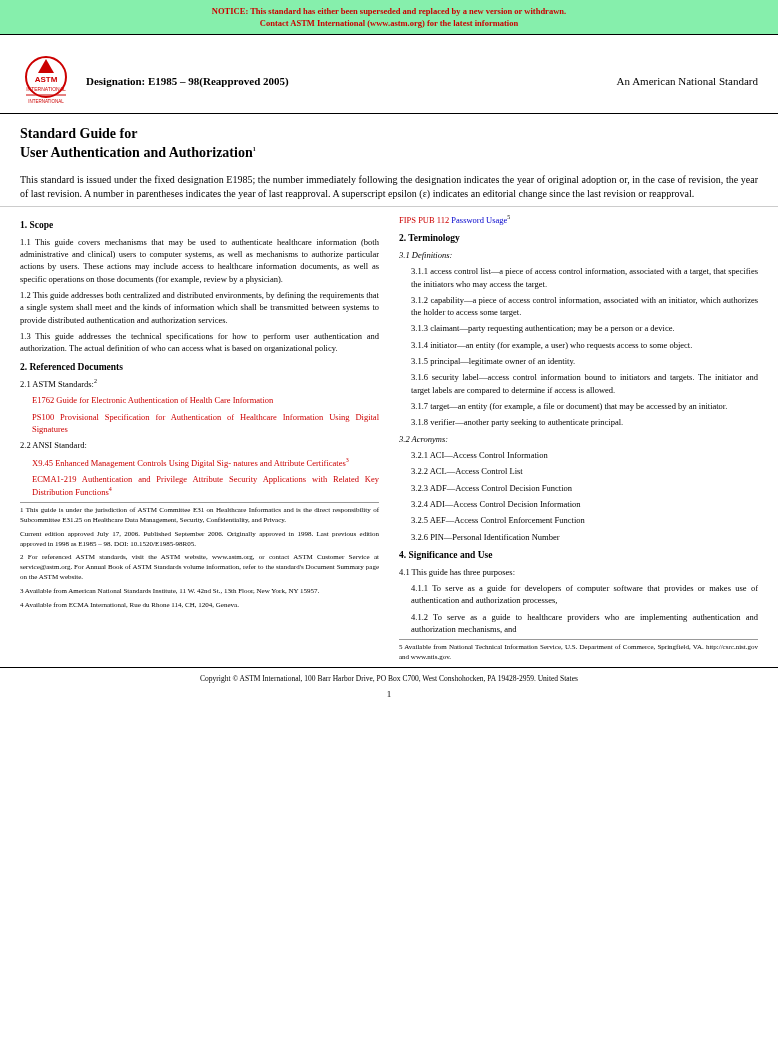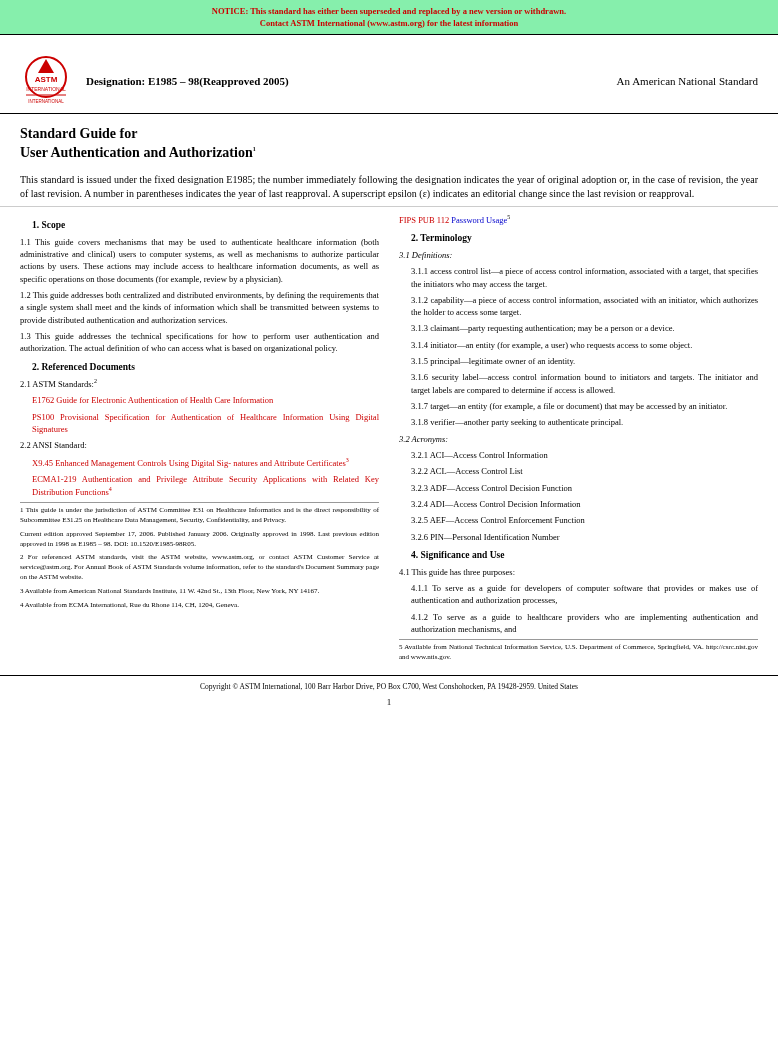--- a/index.html
+++ b/index.html
@@ -71,21 +71,21 @@
       width: 50%;
       padding-left: 10px;
       border-left: none;
       font-size: 8.5px;
       line-height: 1.45;
       text-align: justify;
     }
     .section-title {
       font-size: 9.5px;
       font-weight: bold;
-      margin: 6px 12px 3px;
+      margin: 6px 0 3px;
     }
     p {
       margin-bottom: 4px;
     }
     .red-link {
       color: #c00;
       text-decoration: none;
     }
     sup {
       font-size: 6px;
@@ -95,21 +95,21 @@
       margin-top: 4px;
       padding-top: 3px;
       font-size: 7px;
       line-height: 1.4;
     }
     .footer-bar {
       text-align: center;
       font-size: 7.5px;
       padding: 6px 20px 4px;
       border-top: 1px solid #000;
-      margin-top: 8px;
+      margin-top: 0;
     }
     .page-num {
       text-align: center;
       font-size: 9px;
       margin-top: 2px;
     }
     .indent1 { margin-left: 12px; }
   </style>
 </head>
 <body>
@@ -198,23 +198,23 @@
     </p>
 
 
     <p class="indent1">
       <a class="red-link">ECMA1-219</a>
       <span style="color:#c00;">Authentication and Privilege Attribute Security Applications with Related Key Distribution Functions</span><sup style="color:#c00;">4</sup>
     </p>
 
     <div class="footnote-area">
       <p><span>1 This guide is under the jurisdiction of ASTM Committee E31 on Healthcare Informatics and is the direct responsibility of Subcommittee E31.25 on Healthcare Data Management, Security, Confidentiality, and Privacy.</span></p>
-      <p><span>Current edition approved September 17, 2006. Published January 2006. Originally approved in 1998. Last previous edition approved in 1998 as E1985 – 98. DOI: 10.1520/E1985-98R05.</span></p>
+      <p><span>Current edition approved July 17, 2006. Published September 2006. Originally approved in 1998. Last previous edition approved in 1998 as E1985 – 98. DOI: 10.1520/E1985-98R05.</span></p>
       <p><span>2 For referenced ASTM standards, visit the ASTM website, www.astm.org, or contact ASTM Customer Service at service@astm.org. For Annual Book of ASTM Standards volume information, refer to the standard's Document Summary page on the ASTM website.</span></p>
-      <p><span>3 Available from American National Standards Institute, 11 W. 42nd St., 13th Floor, New York, NY 14167.</span></p>
+      <p><span>3 Available from American National Standards Institute, 11 W. 42nd St., 13th Floor, New York, NY 15957.</span></p>
       <p><span>4 Available from ECMA International, Rue du Rhone 114, CH, 1204, Geneva.</span></p>
     </div>
 
   </div>
 
   <div class="col-right">
 
     <p style="margin-bottom:6px;">
       <a class="red-link">FIPS PUB 112</a>
       <span style="color:#00c;">Password Usage</span><sup>5</sup>

